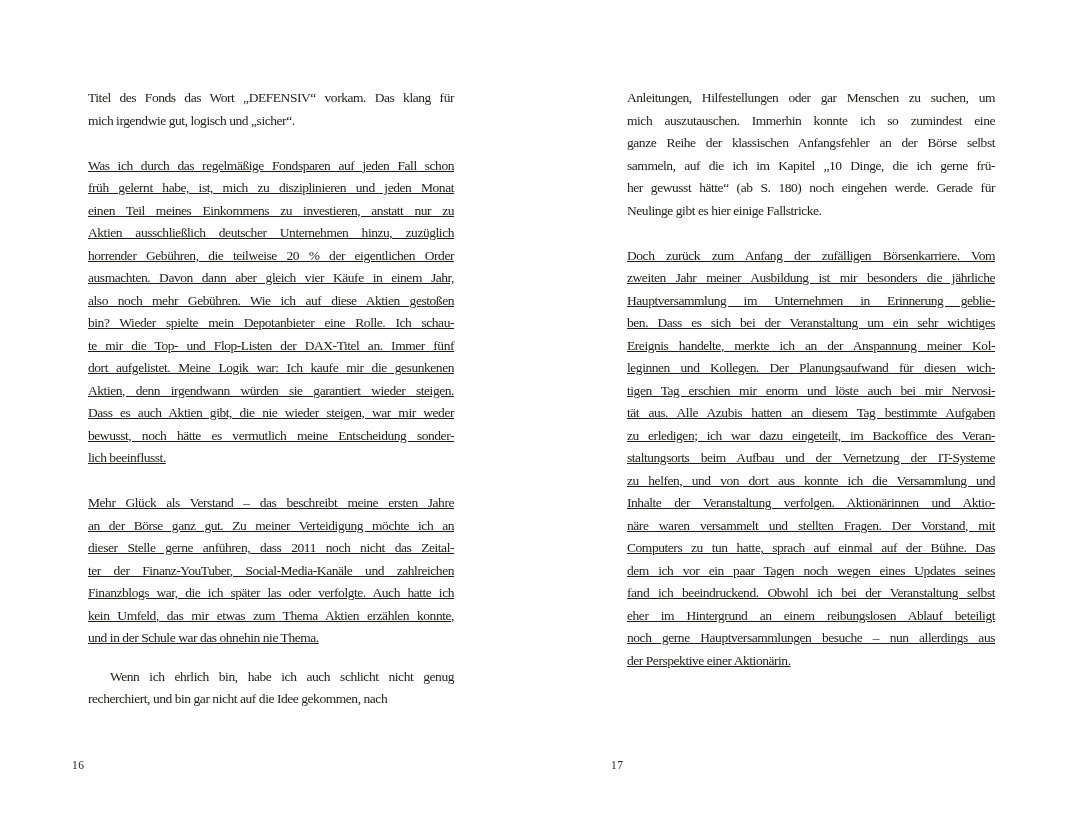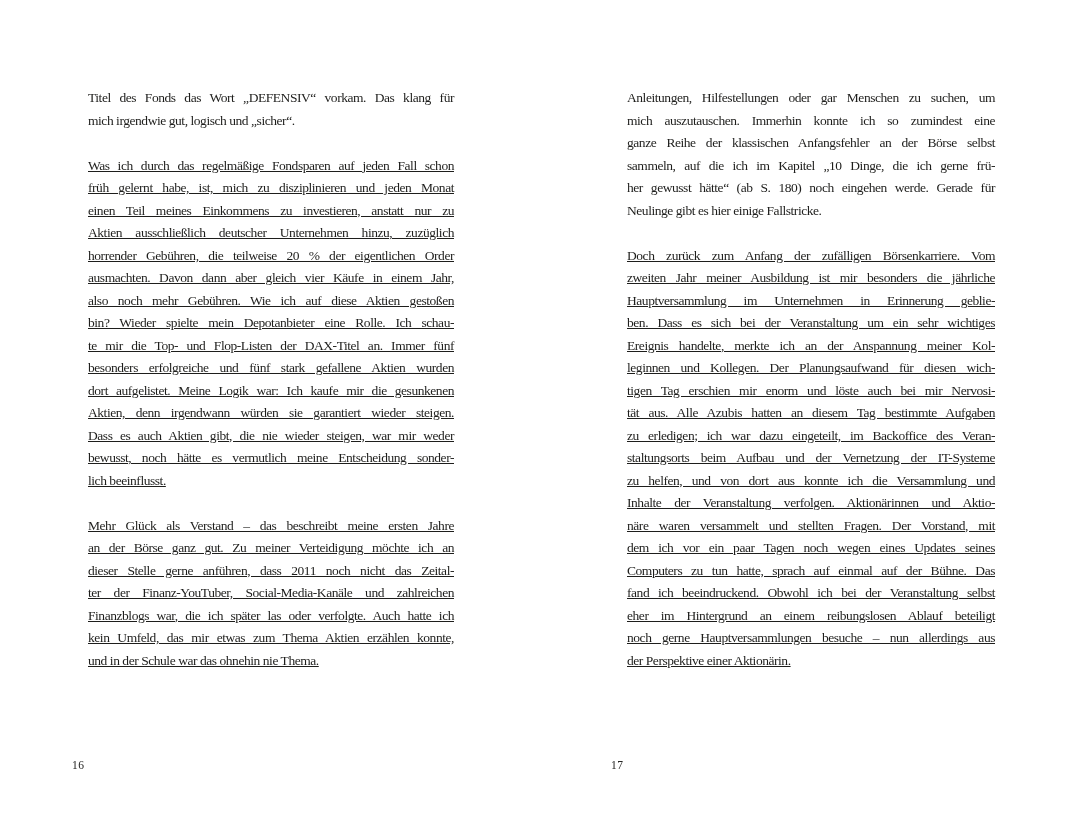--- a/index.html
+++ b/index.html
@@ -55,35 +55,38 @@
         <div class="para gap">
           <div class="line">Was ich durch das regelmäßige Fondsparen auf jeden Fall schon</div>
           <div class="line">früh gelernt habe, ist, mich zu disziplinieren und jeden Monat</div>
           <div class="line">einen Teil meines Einkommens zu investieren, anstatt nur zu</div>
           <div class="line">Aktien ausschließlich deutscher Unternehmen hinzu, zuzüglich</div>
           <div class="line">horrender Gebühren, die teilweise 20 % der eigentlichen Order</div>
           <div class="line">ausmachten. Davon dann aber gleich vier Käufe in einem Jahr,</div>
           <div class="line">also noch mehr Gebühren. Wie ich auf diese Aktien gestoßen</div>
           <div class="line">bin? Wieder spielte mein Depotanbieter eine Rolle. Ich schau-</div>
           <div class="line">te mir die Top- und Flop-Listen der DAX-Titel an. Immer fünf</div>
-          <div class="line">besonders erfolgreiche und fünf stark gefallene Aktien wurden</div>
           <div class="line">dort aufgelistet. Meine Logik war: Ich kaufe mir die gesunkenen</div>
           <div class="line">Aktien, denn irgendwann würden sie garantiert wieder steigen.</div>
           <div class="line">Dass es auch Aktien gibt, die nie wieder steigen, war mir weder</div>
           <div class="line">bewusst, noch hätte es vermutlich meine Entscheidung sonder-</div>
           <div class="line last">lich beeinflusst.</div>
         </div>
         <div class="para gap">
           <div class="line">Mehr Glück als Verstand – das beschreibt meine ersten Jahre</div>
           <div class="line">an der Börse ganz gut. Zu meiner Verteidigung möchte ich an</div>
           <div class="line">dieser Stelle gerne anführen, dass 2011 noch nicht das Zeital-</div>
           <div class="line">ter der Finanz-YouTuber, Social-Media-Kanäle und zahlreichen</div>
           <div class="line">Finanzblogs war, die ich später las oder verfolgte. Auch hatte ich</div>
           <div class="line">kein Umfeld, das mir etwas zum Thema Aktien erzählen konnte,</div>
           <div class="line last">und in der Schule war das ohnehin nie Thema.</div>
+        </div>
+        <div class="para">
+          <div class="line indent">Wenn ich ehrlich bin, habe ich auch schlicht nicht genug</div>
+          <div class="line last">recherchiert, und bin gar nicht auf die Idee gekommen, nach</div>
         </div>
       </div>
     <div class="page-number">16</div>
   </section>
 
   <section class="page right">
     <div class="page-text">
         <div class="para">
           <div class="line">Anleitungen, Hilfestellungen oder gar Menschen zu suchen, um</div>
           <div class="line">mich auszutauschen. Immerhin konnte ich so zumindest eine</div>
@@ -99,22 +102,22 @@
           <div class="line">ben. Dass es sich bei der Veranstaltung um ein sehr wichtiges</div>
           <div class="line">Ereignis handelte, merkte ich an der Anspannung meiner Kol-</div>
           <div class="line">leginnen und Kollegen. Der Planungsaufwand für diesen wich-</div>
           <div class="line">tigen Tag erschien mir enorm und löste auch bei mir Nervosi-</div>
           <div class="line">tät aus. Alle Azubis hatten an diesem Tag bestimmte Aufgaben</div>
           <div class="line">zu erledigen; ich war dazu eingeteilt, im Backoffice des Veran-</div>
           <div class="line">staltungsorts beim Aufbau und der Vernetzung der IT-Systeme</div>
           <div class="line">zu helfen, und von dort aus konnte ich die Versammlung und</div>
           <div class="line">Inhalte der Veranstaltung verfolgen. Aktionärinnen und Aktio-</div>
           <div class="line">näre waren versammelt und stellten Fragen. Der Vorstand, mit</div>
+          <div class="line">Computers zu tun hatte, sprach auf einmal auf der Bühne. Das</div>
           <div class="line">dem ich vor ein paar Tagen noch wegen eines Updates seines</div>
-          <div class="line">Computers zu tun hatte, sprach auf einmal auf der Bühne. Das</div>
           <div class="line">fand ich beeindruckend. Obwohl ich bei der Veranstaltung selbst</div>
           <div class="line">eher im Hintergrund an einem reibungslosen Ablauf beteiligt</div>
           <div class="line">noch gerne Hauptversammlungen besuche – nun allerdings aus</div>
           <div class="line last">der Perspektive einer Aktionärin.</div>
         </div>
       </div>
     <div class="page-number">17</div>
   </section>
 
 </div>

